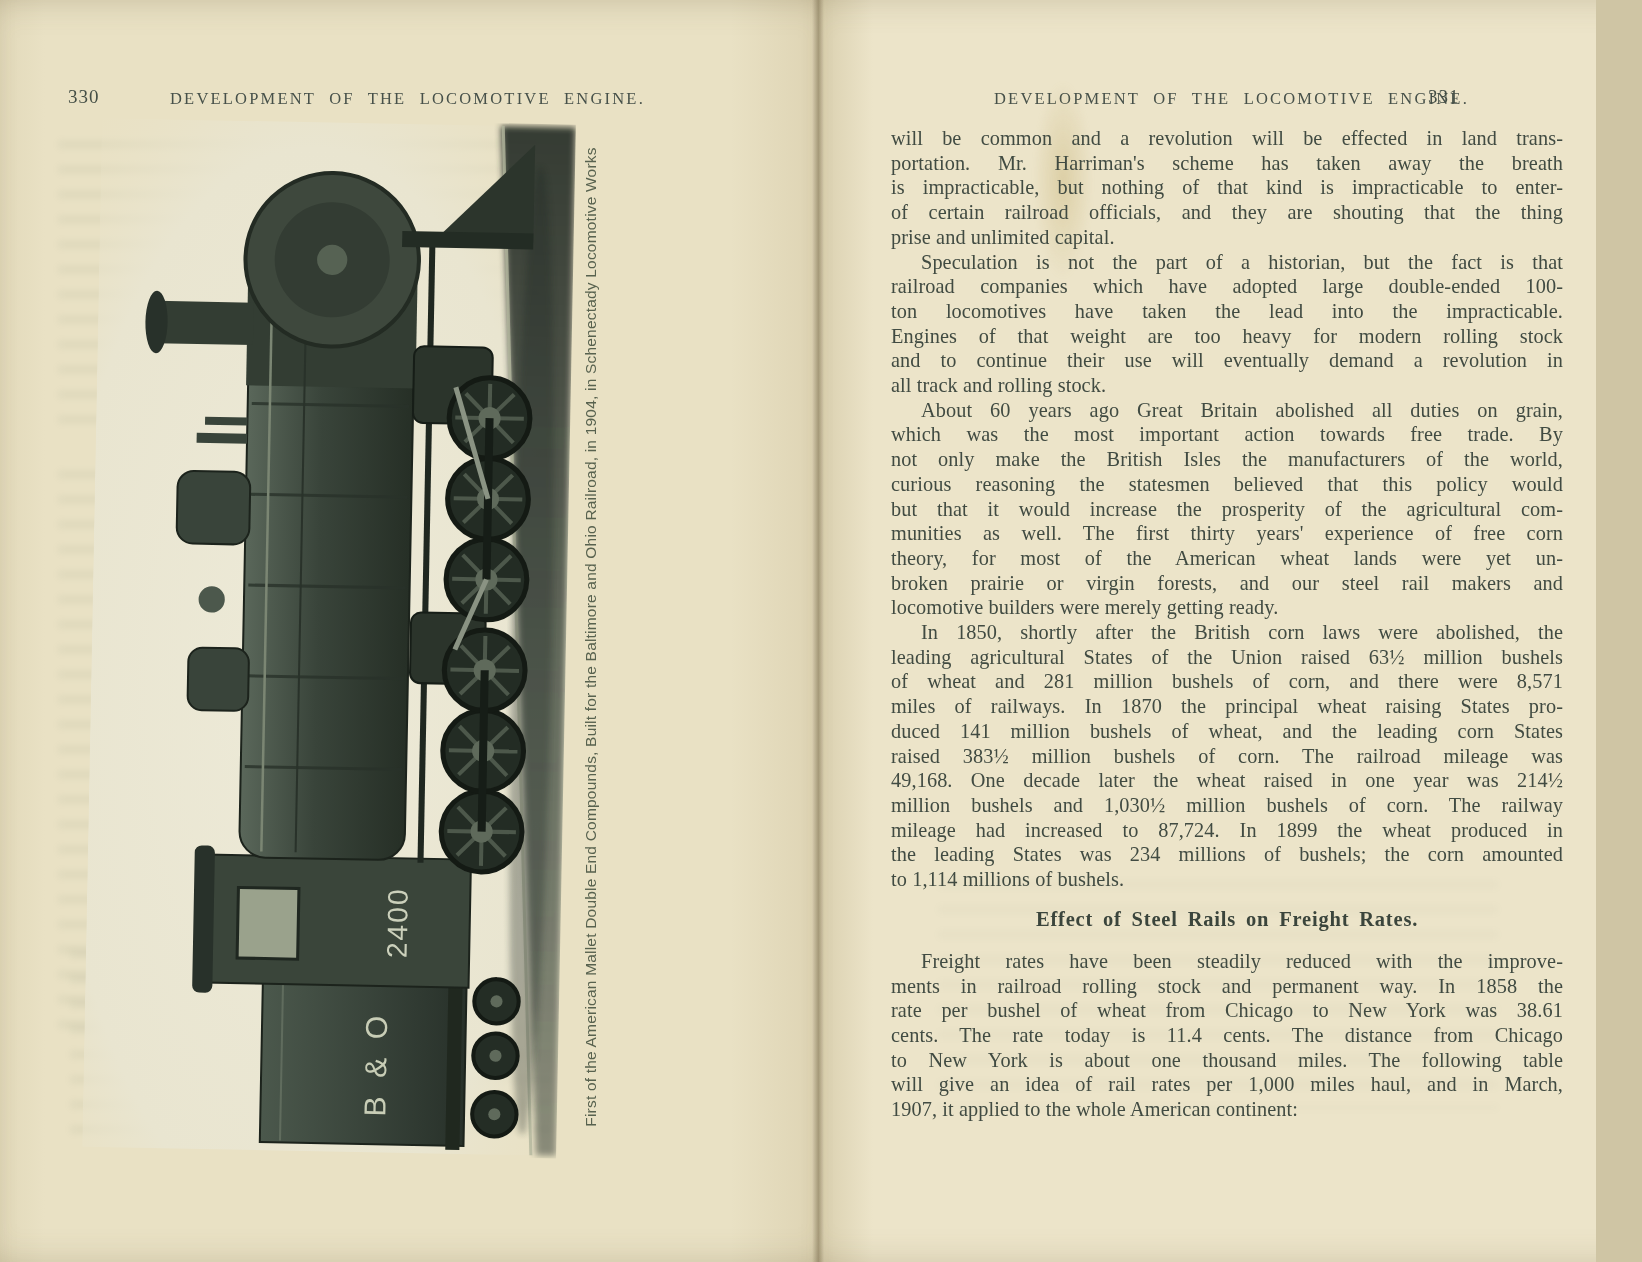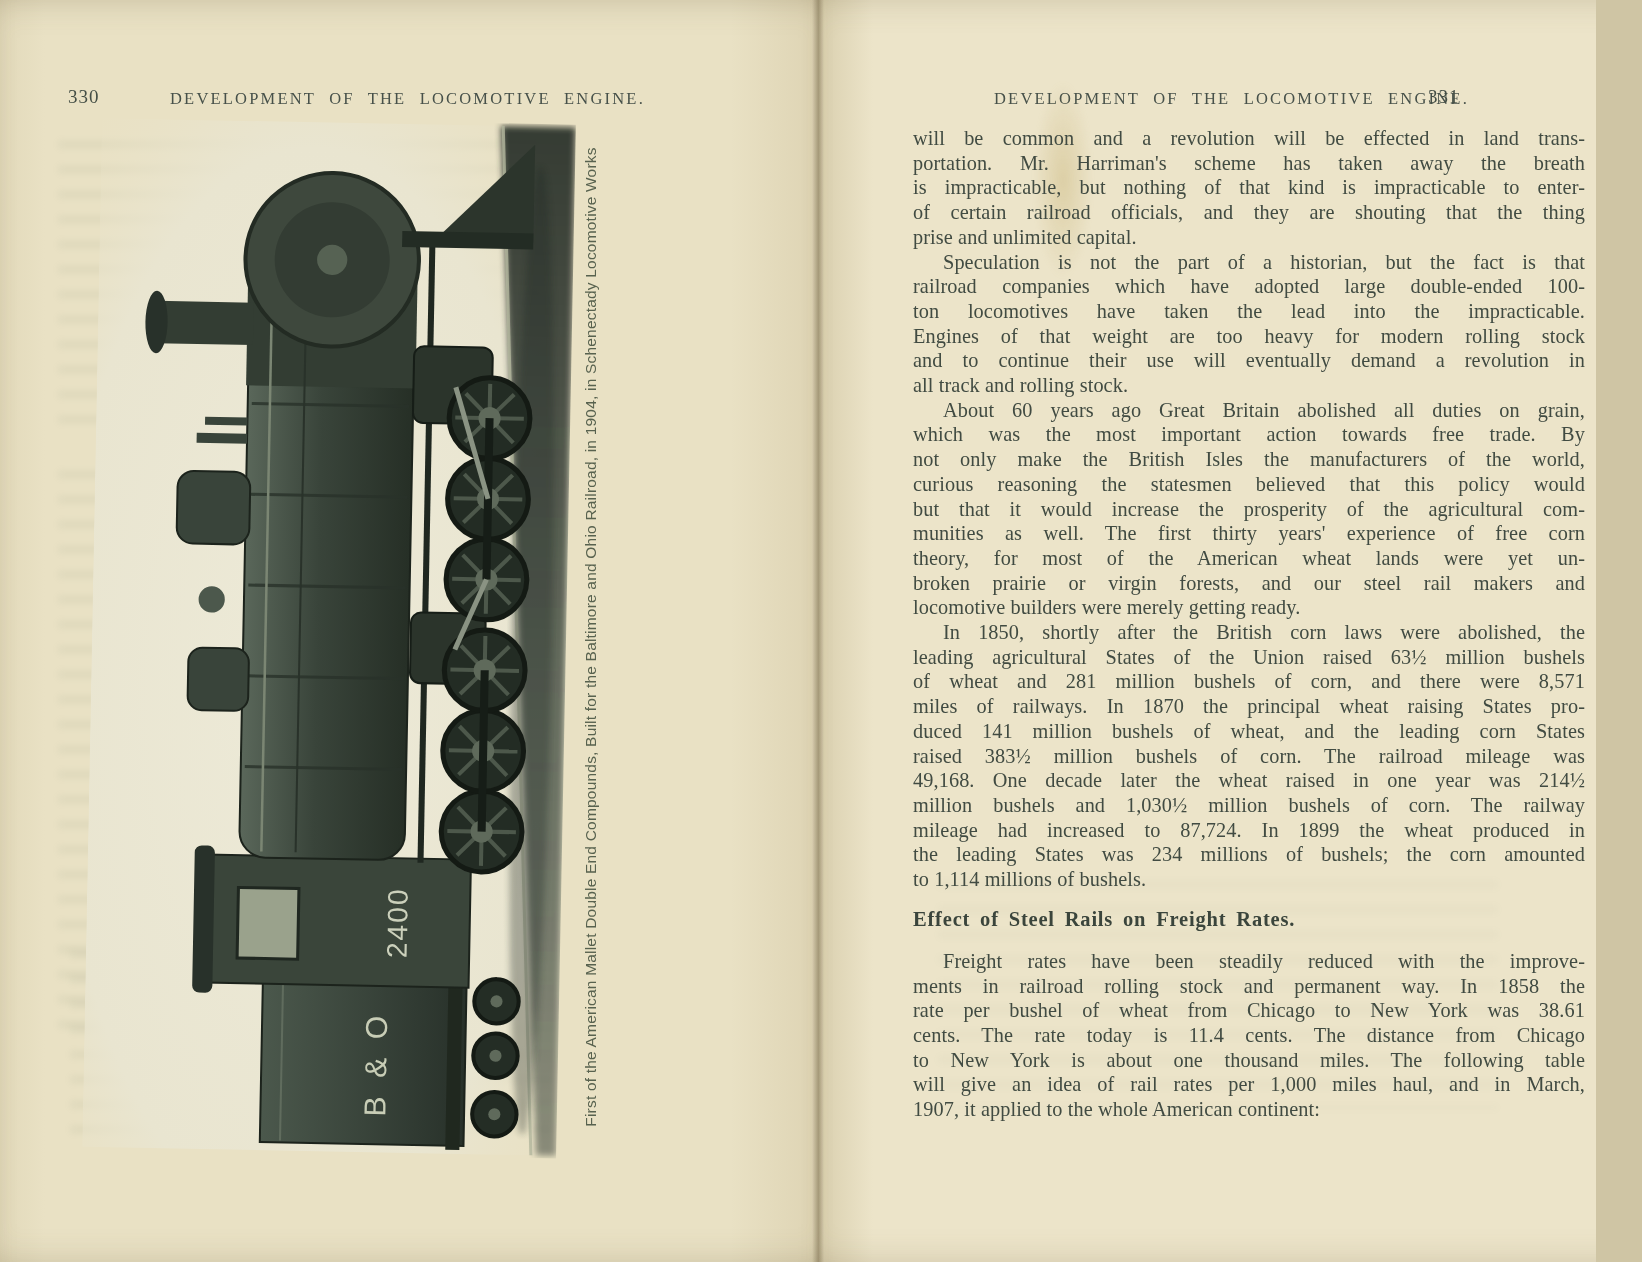--- a/index.html
+++ b/index.html
@@ -21,31 +21,31 @@
     box-shadow:inset 0 18px 35px -22px rgba(110,95,60,.3), inset 0 -18px 35px -22px rgba(110,95,60,.28);
   }
   .gutter {
     position:absolute; top:0; left:812px; width:12px; height:1262px;
     background:linear-gradient(90deg, rgba(90,75,45,0) 0%, rgba(90,75,45,.38) 52%, rgba(90,75,45,0) 100%);
   }
   
   .pagenum { position:absolute; font-size:19px; letter-spacing:1px; color:#454f46; }
   .running-title { position:absolute; font-size:16.5px; letter-spacing:2.2px; word-spacing:7px; color:#47514a; white-space:nowrap;text-align:right; }
   
-  .textcol { position:absolute; left:95px; top:126px; width:672px; }
+  .textcol { position:absolute; left:73px; top:126px; width:672px; }
   .paragraph { margin:0; }
   .line {
     font-size:20.3px; line-height:24.7px;
     text-align:justify; text-align-last:justify;
     white-space:normal; color:#414b42; letter-spacing:.1px;
   }
   .line.last { text-align-last:left; }
   .line.indent { text-indent:30px; }
   .section-heading {
-    font-size:20.5px; font-weight:bold; text-align:left;
+    font-size:20.5px; font-weight:bold; text-align:center;
     letter-spacing:.8px; word-spacing:4px; color:#3b453c;
     margin:16px 0 18px 0;
   }
   
   .photo {
     position:absolute; left:92px; top:120px; width:474px; height:1034px;
     transform:rotate(1.1deg);
   }
   .caption-vertical {
     position:absolute; left:570px; top:1152px; width:1030px; height:42px;

